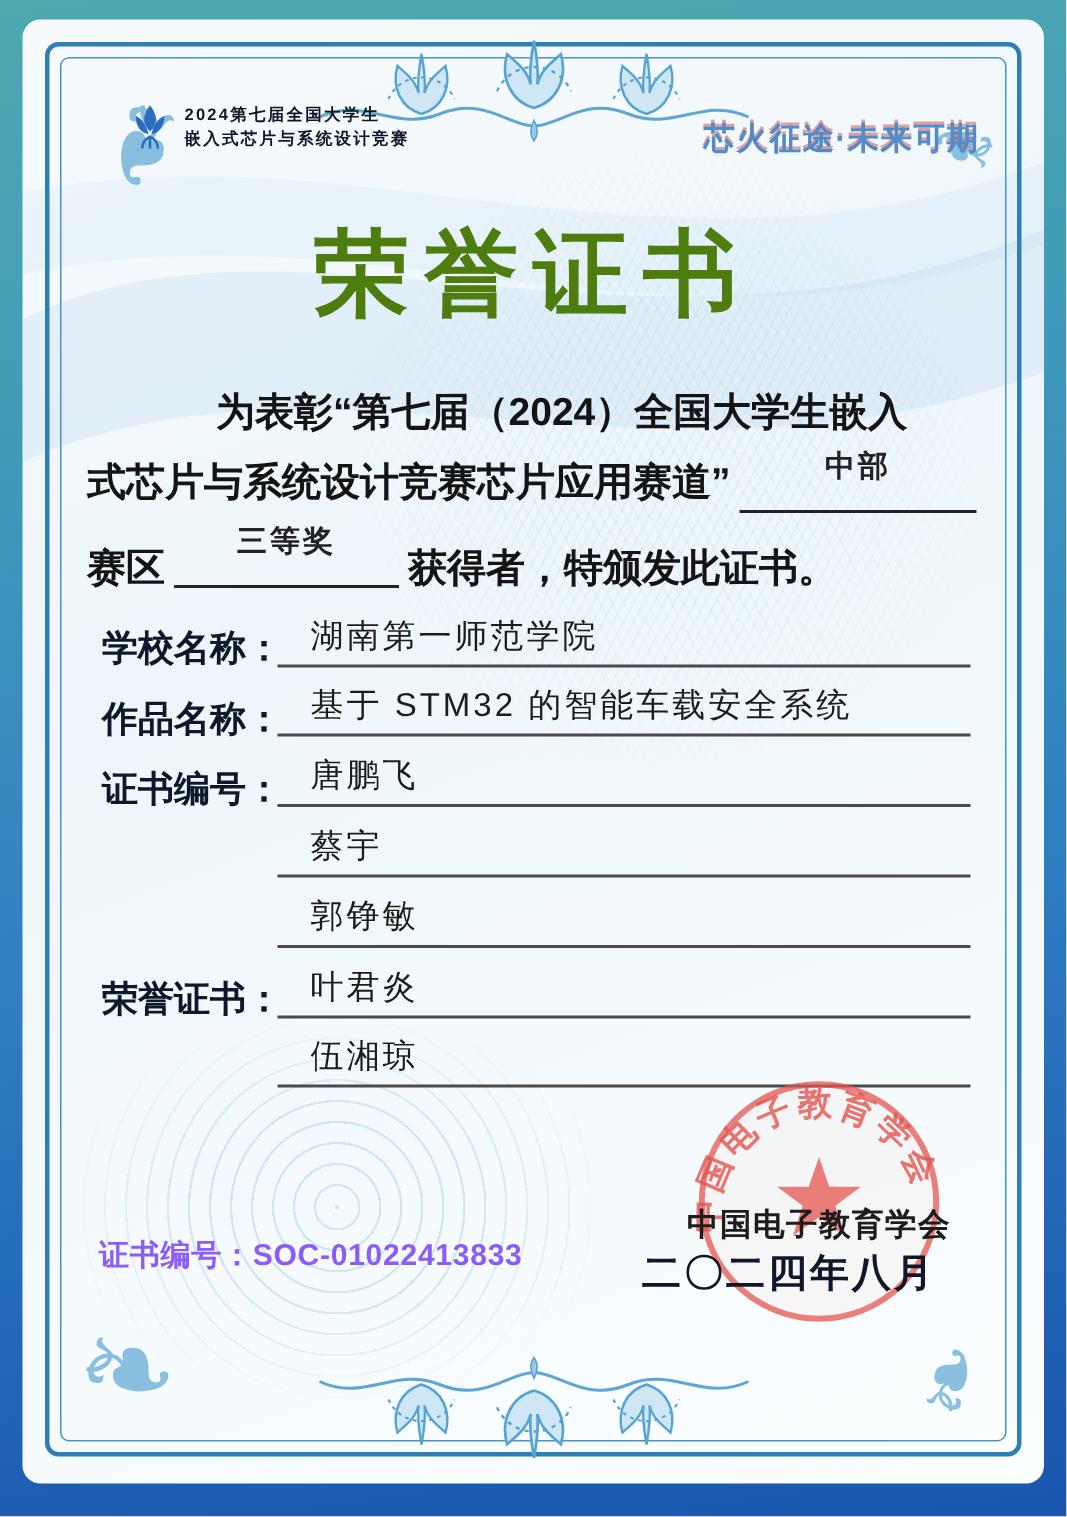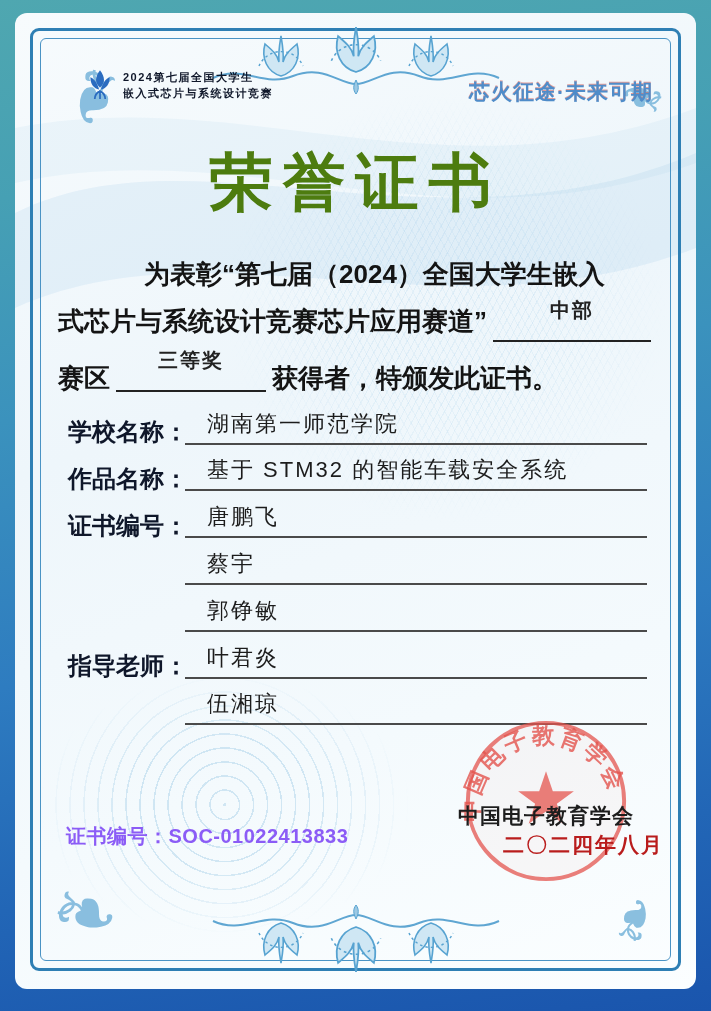--- a/index.html
+++ b/index.html
@@ -87,21 +87,21 @@
     border-bottom:2px solid #4a4a4a;
     display:flex;align-items:flex-end;
   }
   .f-value{
     font-family:Liberation Sans, sans-serif;
     font-size:22px;color:#1c1c1c;padding:0 0 4px 22px;letter-spacing:2px;
   }
   
   .seal{position:absolute;left:457px;top:712px;width:178px;height:178px;}
   .issuer-org{position:absolute;left:428px;width:236px;top:802px;text-align:center;font-size:21px;font-weight:600;color:#1d1d1d;letter-spacing:1px;}
-  .issuer-date{position:absolute;left:428px;width:236px;top:831px;text-align:right;font-size:21px;font-weight:600;color:#b91c1c;letter-spacing:2px;}
+  .issuer-date{position:absolute;left:428px;width:236px;top:831px;text-align:left;font-size:26px;font-weight:600;color:#0f172a;letter-spacing:2px;}
   
   .serial{position:absolute;left:66px;top:823px;font-size:20px;font-weight:600;color:#8b5cf6;letter-spacing:.5px;}
 </style>
 </head>
 <body>
 
 <div class="frame"></div>
 
 <div class="card">
   <div class="wm-swirl"></div>
@@ -186,21 +186,21 @@
 <div class="f-line" style="top:500px">
   <span class="f-value">唐鹏飞</span>
 </div>
 <div class="f-line" style="top:547px">
   <span class="f-value">蔡宇</span>
 </div>
 <div class="f-line" style="top:594px">
   <span class="f-value">郭铮敏</span>
 </div>
 
-<div class="f-label" style="top:650px">指导老师：</div>
+<div class="f-label" style="top:650px">荣誉证书：</div>
 <div class="f-line" style="top:641px">
   <span class="f-value">叶君炎</span>
 </div>
 <div class="f-line" style="top:687px">
   <span class="f-value">伍湘琼</span>
 </div>
 
 <svg class="seal" viewBox="0 0 180 180">
   <defs>
     <path id="sealArc" d="M 24,116 A 68,68 0 1 1 156,116"></path>

